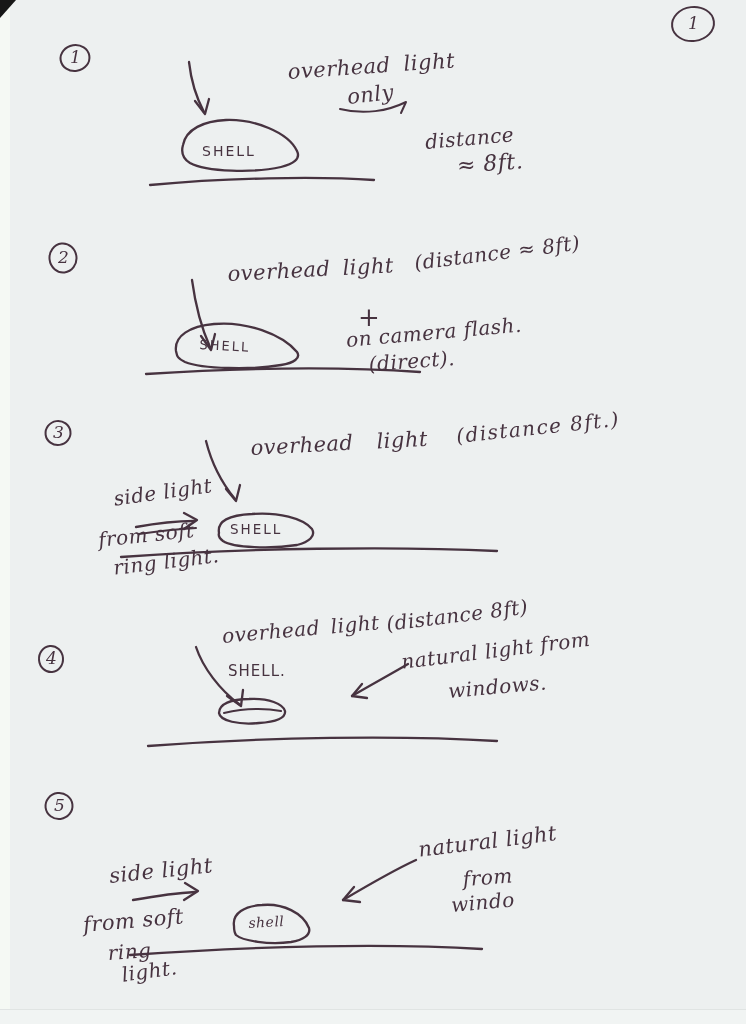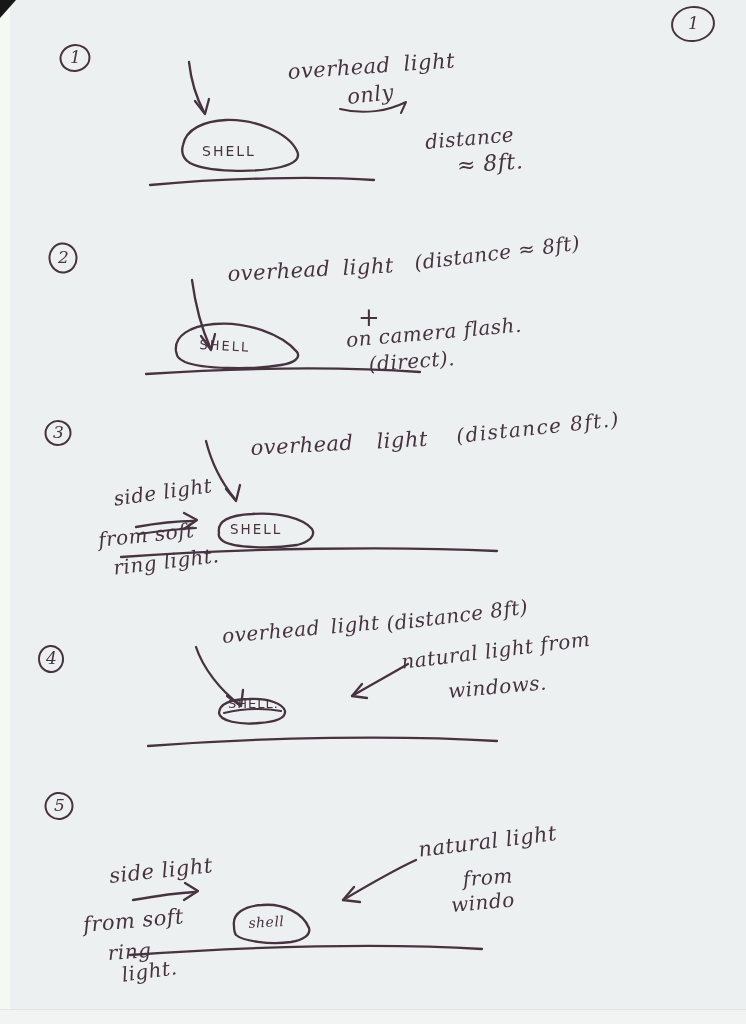--- a/index.html
+++ b/index.html
@@ -120,21 +120,21 @@
   <span class="hw" style="left:112px; top:487px; transform:rotate(-8deg);">side light</span>
   <span class="hw" style="left:97px; top:528px; transform:rotate(-6deg);">from soft</span>
   <span class="hw" style="left:112px; top:556px; transform:rotate(-7deg);">ring light.</span>
   <span class="print" style="left:230px; top:521px; font-size:13.5px;">SHELL</span>
 
   <span class="hw num" style="left:46px; top:648px;">4</span>
   <span class="hw" style="left:221px; top:624px; word-spacing:4px; transform:rotate(-5deg);">overhead light</span>
   <span class="hw" style="left:385px; top:612px; transform:rotate(-7deg);">(distance 8ft)</span>
   <span class="hw" style="left:400px; top:650px; transform:rotate(-7deg);">natural light from</span>
   <span class="hw" style="left:447px; top:679px; transform:rotate(-5deg);">windows.</span>
-  <span class="print" style="left:228px; top:696px; font-size:13px; letter-spacing:1px;">SHELL.</span>
+  <span class="print" style="left:228px; top:662px; font-size:15px; letter-spacing:1px;">SHELL.</span>
 
   <span class="hw num" style="left:54px; top:795px;">5</span>
   <span class="hw" style="left:108px; top:864px; font-size:21px; transform:rotate(-6deg);">side light</span>
   <span class="hw" style="left:82px; top:913px; font-size:21px; transform:rotate(-5deg);">from soft</span>
   <span class="hw" style="left:107px; top:941px; transform:rotate(-4deg);">ring</span>
   <span class="hw" style="left:120px; top:963px; transform:rotate(-8deg);">light.</span>
   <span class="hw" style="left:417px; top:838px; font-size:21px; transform:rotate(-7deg);">natural light</span>
   <span class="hw" style="left:462px; top:867px; transform:rotate(-4deg);">from</span>
   <span class="hw" style="left:450px; top:893px; transform:rotate(-5deg);">windo</span>
   <span class="hw" style="left:248px; top:915px; font-size:14px; transform:rotate(-3deg);">shell</span>

